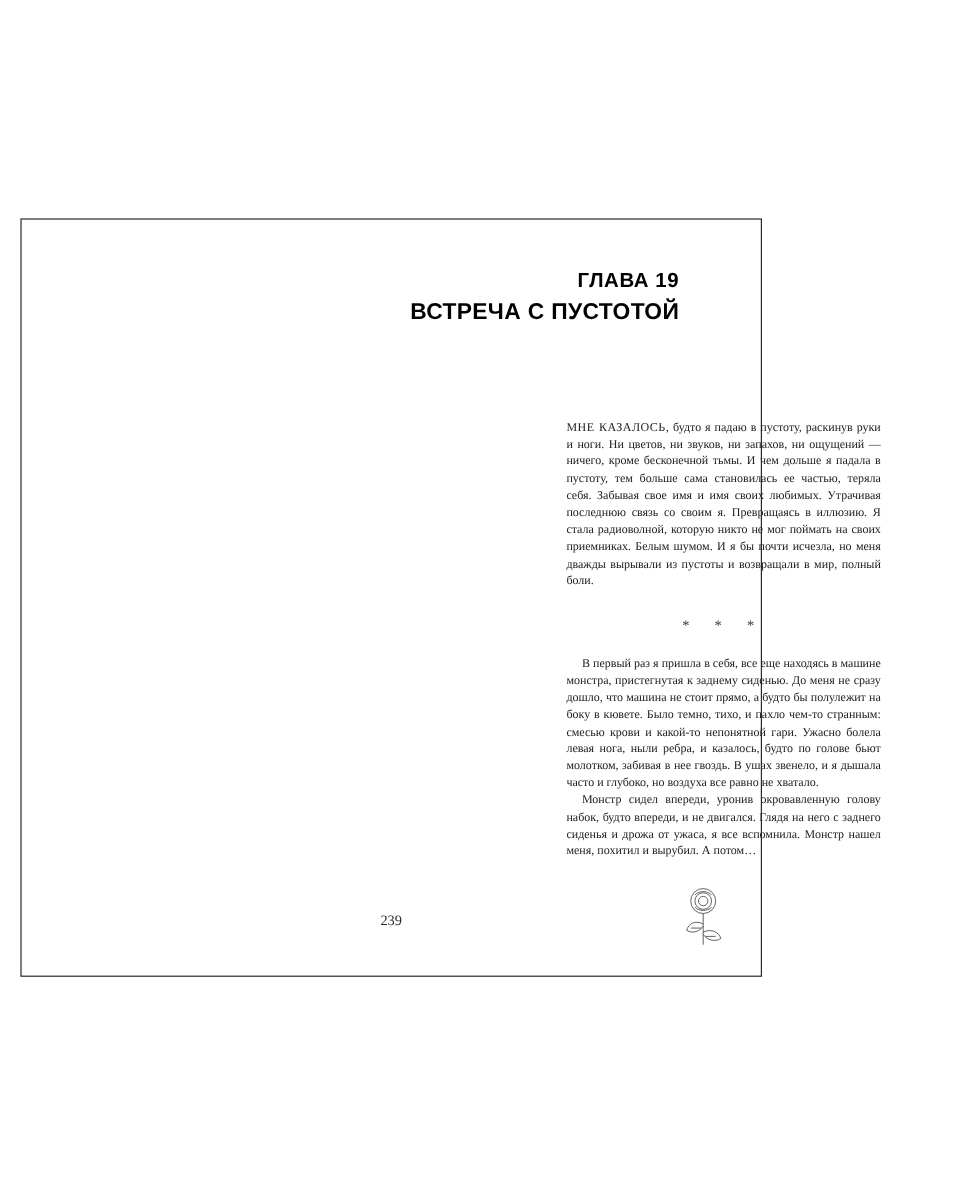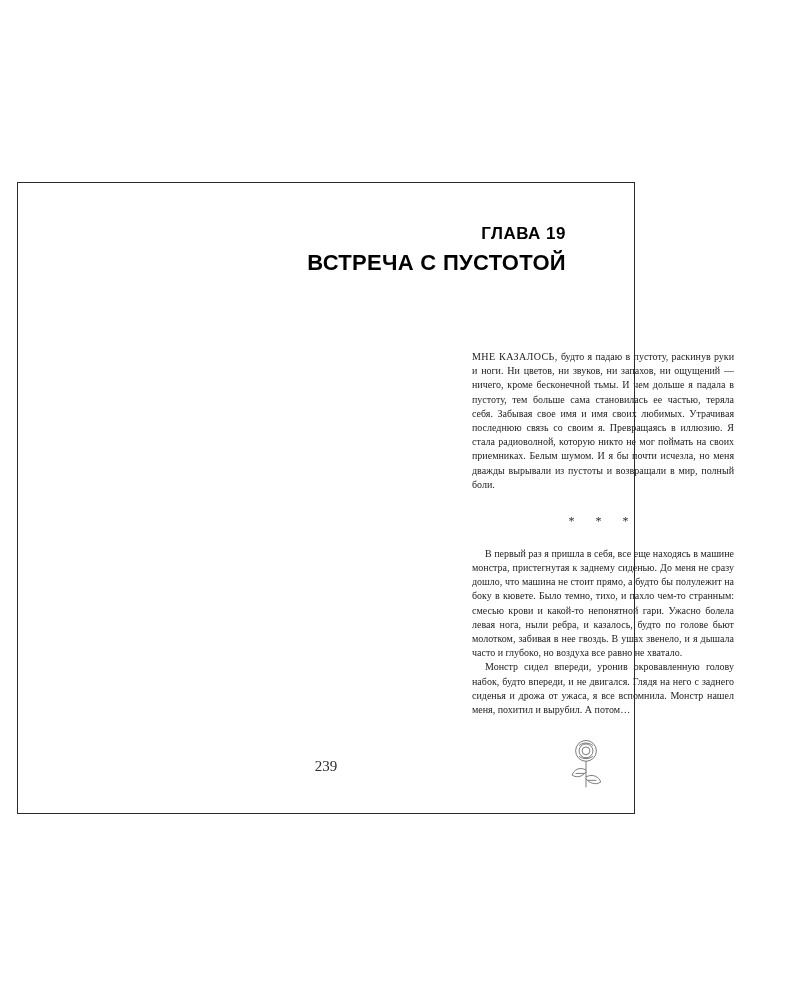--- a/index.html
+++ b/index.html
@@ -45,21 +45,21 @@
     font-weight: bold;
     color: #000000;
   }
   .chapter-num {
     font-size: 17px;
     letter-spacing: 0.5px;
     line-height: 1.1;
     margin-bottom: 7px;
   }
   .chapter-title {
-    font-size: 22px;
+    font-size: 19px;
     letter-spacing: 0.3px;
     line-height: 1.1;
   }
 
   .text-column {
     position: absolute;
     left: 454px;
     top: 167px;
     width: 262px;
   }
@@ -89,21 +89,21 @@
     color: #2b2b2b;
     line-height: 1;
   }
 
   .folio {
     position: absolute;
     left: 0;
     right: 0;
     bottom: 38px;
     text-align: center;
-    font-size: 15px;
+    font-size: 12px;
     color: #2b2b2b;
     font-family: "Liberation Serif", serif;
   }
 
   .rose-ornament {
     position: absolute;
     right: 22px;
     bottom: 22px;
     width: 52px;
     height: 56px;

